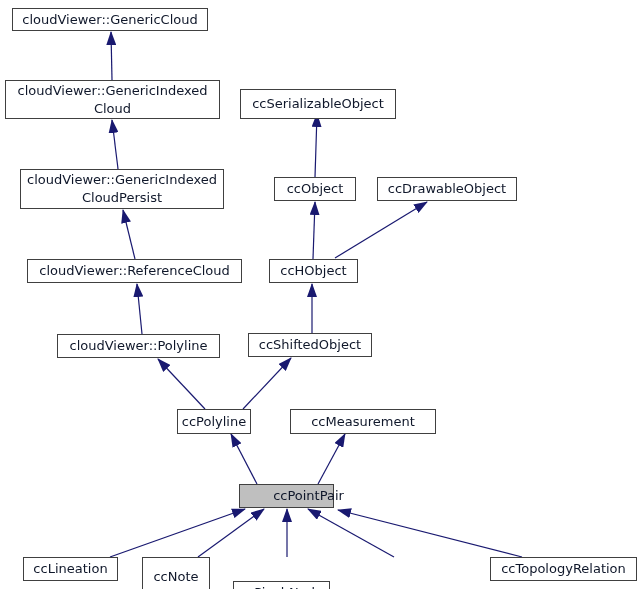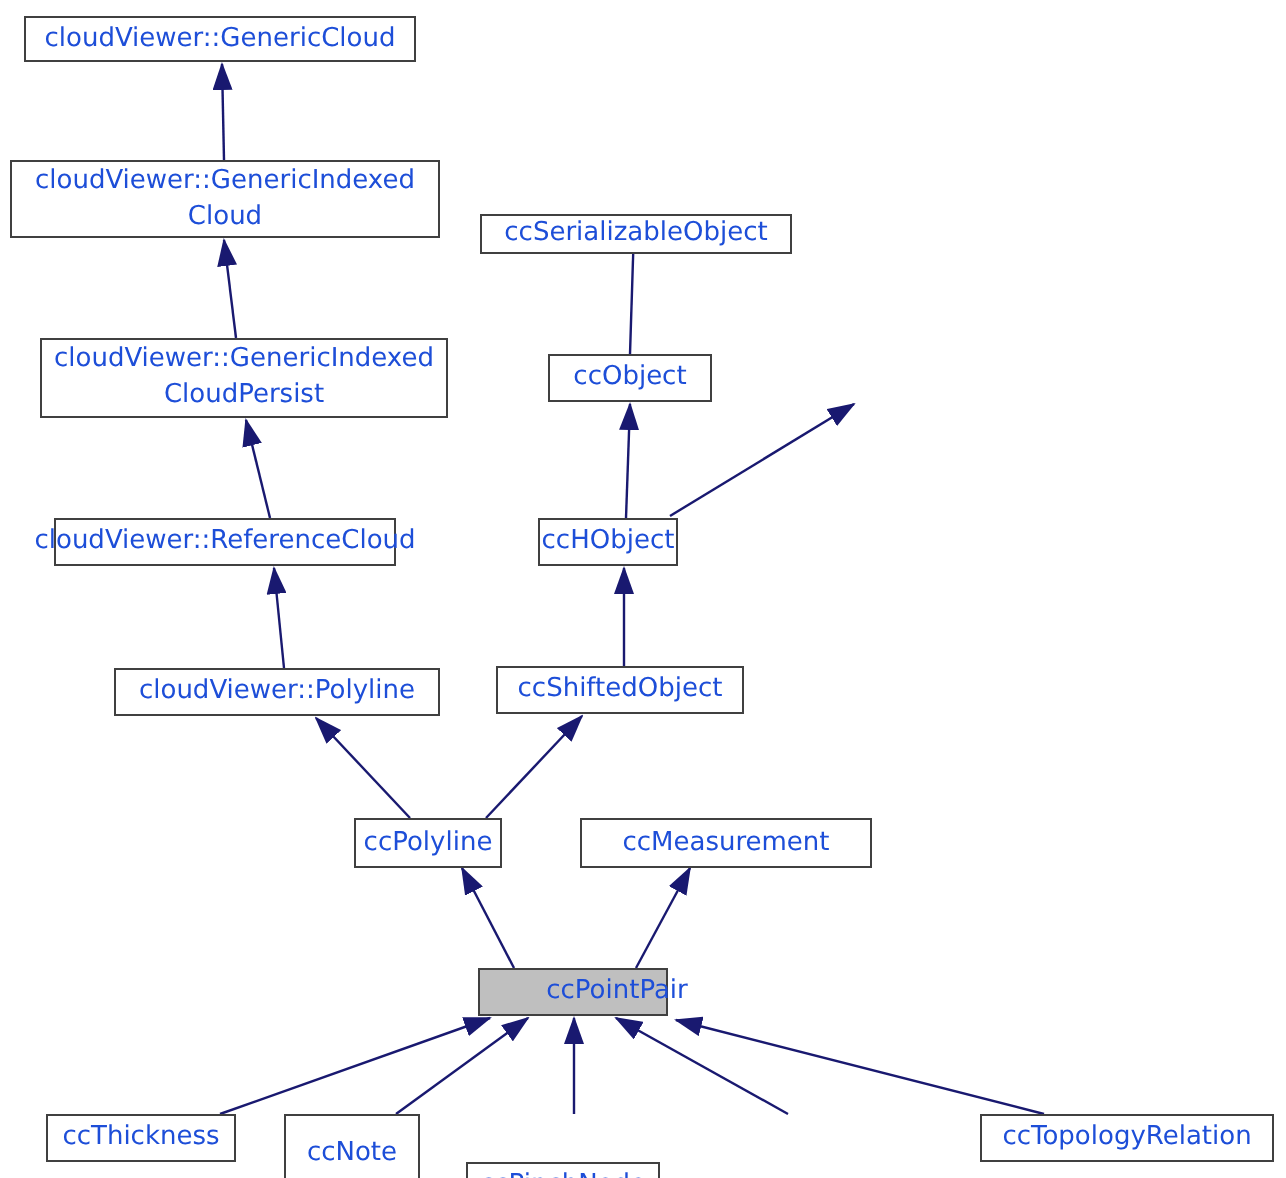--- a/index.html
+++ b/index.html
@@ -3,21 +3,21 @@
 <meta charset="utf-8">
 <style>
   html, body { margin: 0; padding: 0; background: #ffffff; }
   .diagram {
     position: relative;
     width: 643px;
     height: 589px;
     background: #ffffff;
     font-family: "DejaVu Sans", "Liberation Sans", sans-serif;
     font-size: 13px;
-    color: #1d4ed8;
+    color: #0f172a;
     overflow: hidden;
   }
   .edges {
     position: absolute;
     left: 0; top: 0;
     width: 643px; height: 589px;
   }
   .node {
     position: absolute;
     box-sizing: border-box;
@@ -74,42 +74,46 @@
   <div class="node" style="left:12px;top:8px;width:196px;height:23px">
     <span class="lbl">cloudViewer::GenericCloud</span>
     <span class="lbl"></span>
   </div>
 
   <div class="node" style="left:5px;top:80px;width:215px;height:39px">
     <span class="lbl">cloudViewer::GenericIndexed</span>
     <span class="lbl">Cloud</span>
   </div>
 
-  <div class="node" style="left:240px;top:107px;width:156px;height:20px">
+  <div class="node" style="left:240px;top:89px;width:156px;height:30px">
     <span class="lbl">ccSerializableObject</span>
     <span class="lbl"></span>
   </div>
 
   <div class="node" style="left:20px;top:169px;width:204px;height:40px">
     <span class="lbl">cloudViewer::GenericIndexed</span>
     <span class="lbl">CloudPersist</span>
   </div>
 
   <div class="node" style="left:274px;top:177px;width:82px;height:24px">
     <span class="lbl">ccObject</span>
     <span class="lbl"></span>
   </div>
 
+  <div class="node" style="left:377px;top:177px;width:140px;height:24px">
+    <span class="lbl">ccDrawableObject</span>
+    <span class="lbl"></span>
+  </div>
 
-  <div class="node" style="left:27px;top:259px;width:171px;height:24px">
+  <div class="node" style="left:27px;top:259px;width:215px;height:24px">
     <span class="lbl">cloudViewer::ReferenceCloud</span>
     <span class="lbl"></span>
   </div>
 
-  <div class="node" style="left:269px;top:259px;width:70px;height:24px">
+  <div class="node" style="left:269px;top:259px;width:89px;height:24px">
     <span class="lbl">ccHObject</span>
     <span class="lbl"></span>
   </div>
 
   <div class="node" style="left:248px;top:333px;width:124px;height:24px">
     <span class="lbl">ccShiftedObject</span>
     <span class="lbl"></span>
   </div>
 
   <div class="node" style="left:57px;top:334px;width:163px;height:24px">
@@ -126,21 +130,21 @@
     <span class="lbl">ccMeasurement</span>
     <span class="lbl"></span>
   </div>
 
   <div class="node highlight" style="left:239px;top:484px;width:95px;height:24px">
     <span class="lbl">ccPointPair</span>
     <span class="lbl"></span>
   </div>
 
   <div class="node" style="left:23px;top:557px;width:95px;height:24px">
-    <span class="lbl">ccThickness</span>
+    <span class="lbl">ccLineation</span>
     <span class="lbl"></span>
   </div>
 
   <div class="node" style="left:142px;top:557px;width:68px;height:39px">
     <span class="lbl">ccNote</span>
     <span class="lbl"></span>
   </div>
 
   <div class="node" style="left:233px;top:581px;width:97px;height:24px">
     <span class="lbl">ccPinchNode</span>

